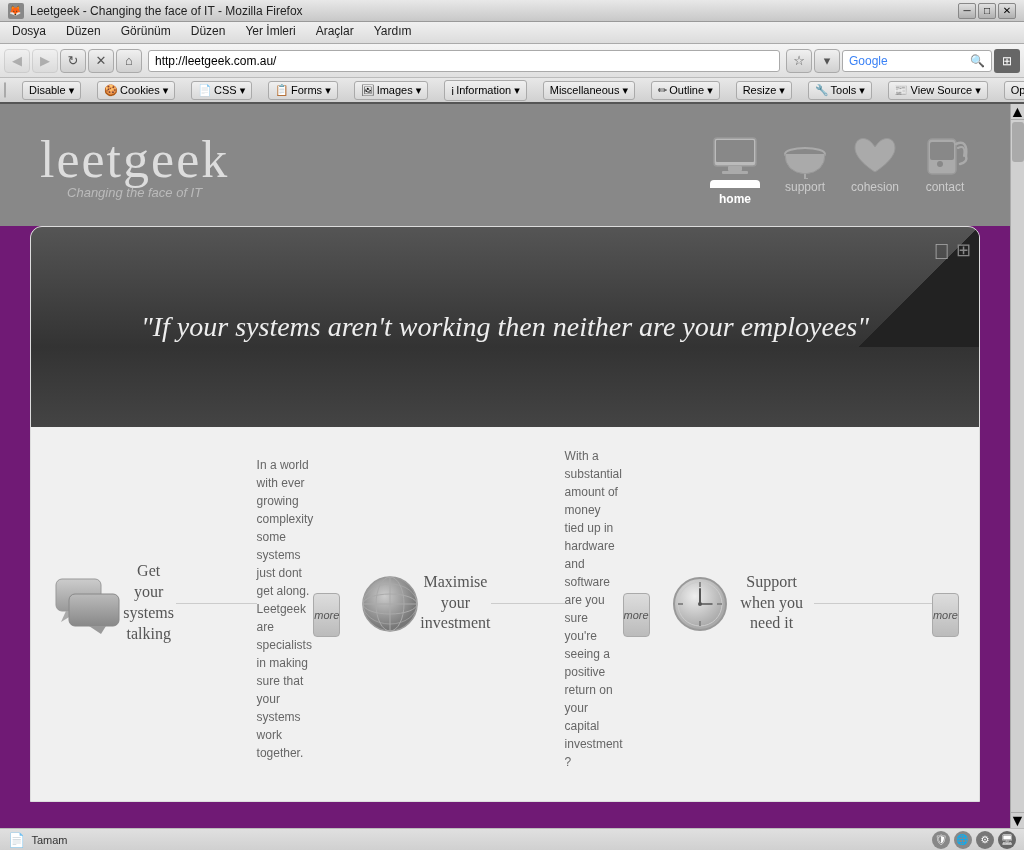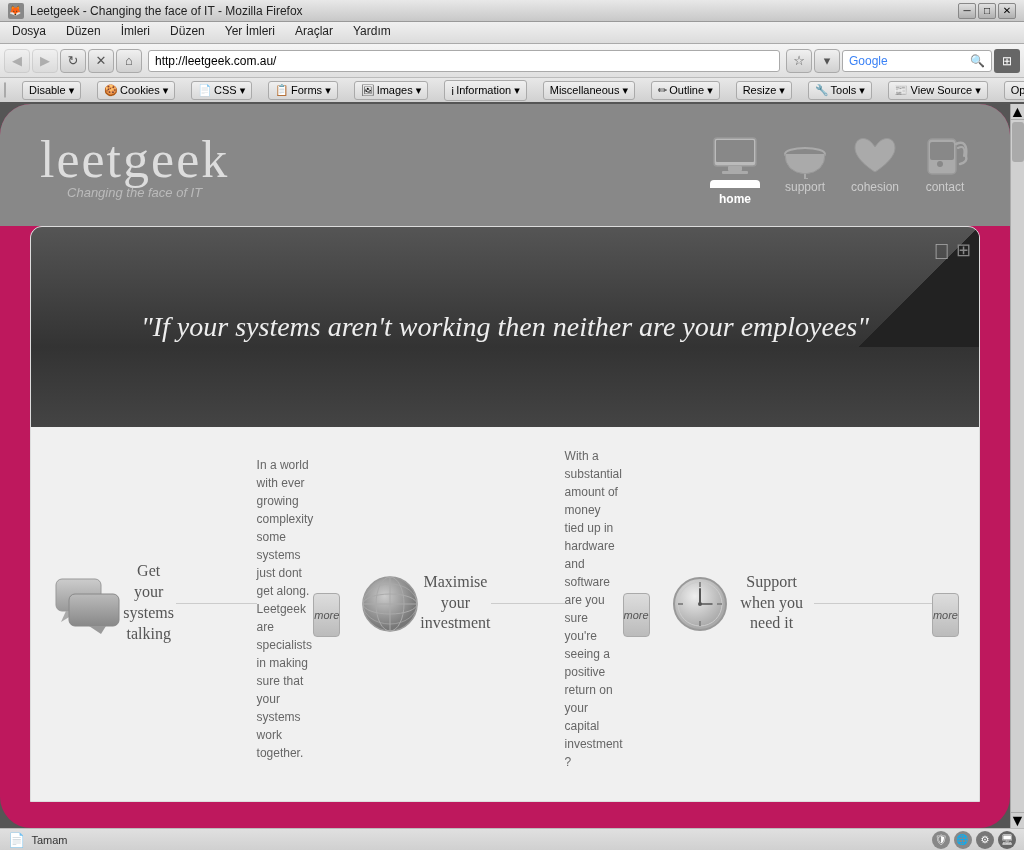--- a/index.html
+++ b/index.html
@@ -127,22 +127,21 @@
       justify-content: space-between;
     }
     .status-right { display: flex; gap: 4px; align-items: center; }
     .status-icon { width: 18px; height: 18px; border-radius: 50%; background: #888; display: flex; align-items: center; justify-content: center; font-size: 10px; color: white; }
 
     
     .website {
       flex: 1;
       overflow-y: auto;
       overflow-x: hidden;
-      background: #be185d;
-      border-radius: 31px;
+      background: #701a75;
     }
     .site-header {
       background: #888;
       padding: 20px 40px;
       display: flex;
       align-items: center;
       justify-content: space-between;
     }
     .logo-area { }
     .logo-text {
@@ -305,21 +304,21 @@
   <div class="title-bar-buttons">
     <div class="tb-btn">─</div>
     <div class="tb-btn">□</div>
     <div class="tb-btn">✕</div>
   </div>
 </div>
 
 <div class="menu-bar">
   <span class="menu-item">Dosya</span>
   <span class="menu-item">Düzen</span>
-  <span class="menu-item">İmleri</span>
+  <span class="menu-item">Görünüm</span>
   <span class="menu-item">Düzen</span>
   <span class="menu-item">Yer İmleri</span>
   <span class="menu-item">Araçlar</span>
   <span class="menu-item">Yardım</span>
 </div>
 
 <div class="nav-bar">
   <div class="nav-btn disabled">◀</div>
   <div class="nav-btn disabled">▶</div>
   <div class="nav-btn">↻</div>

